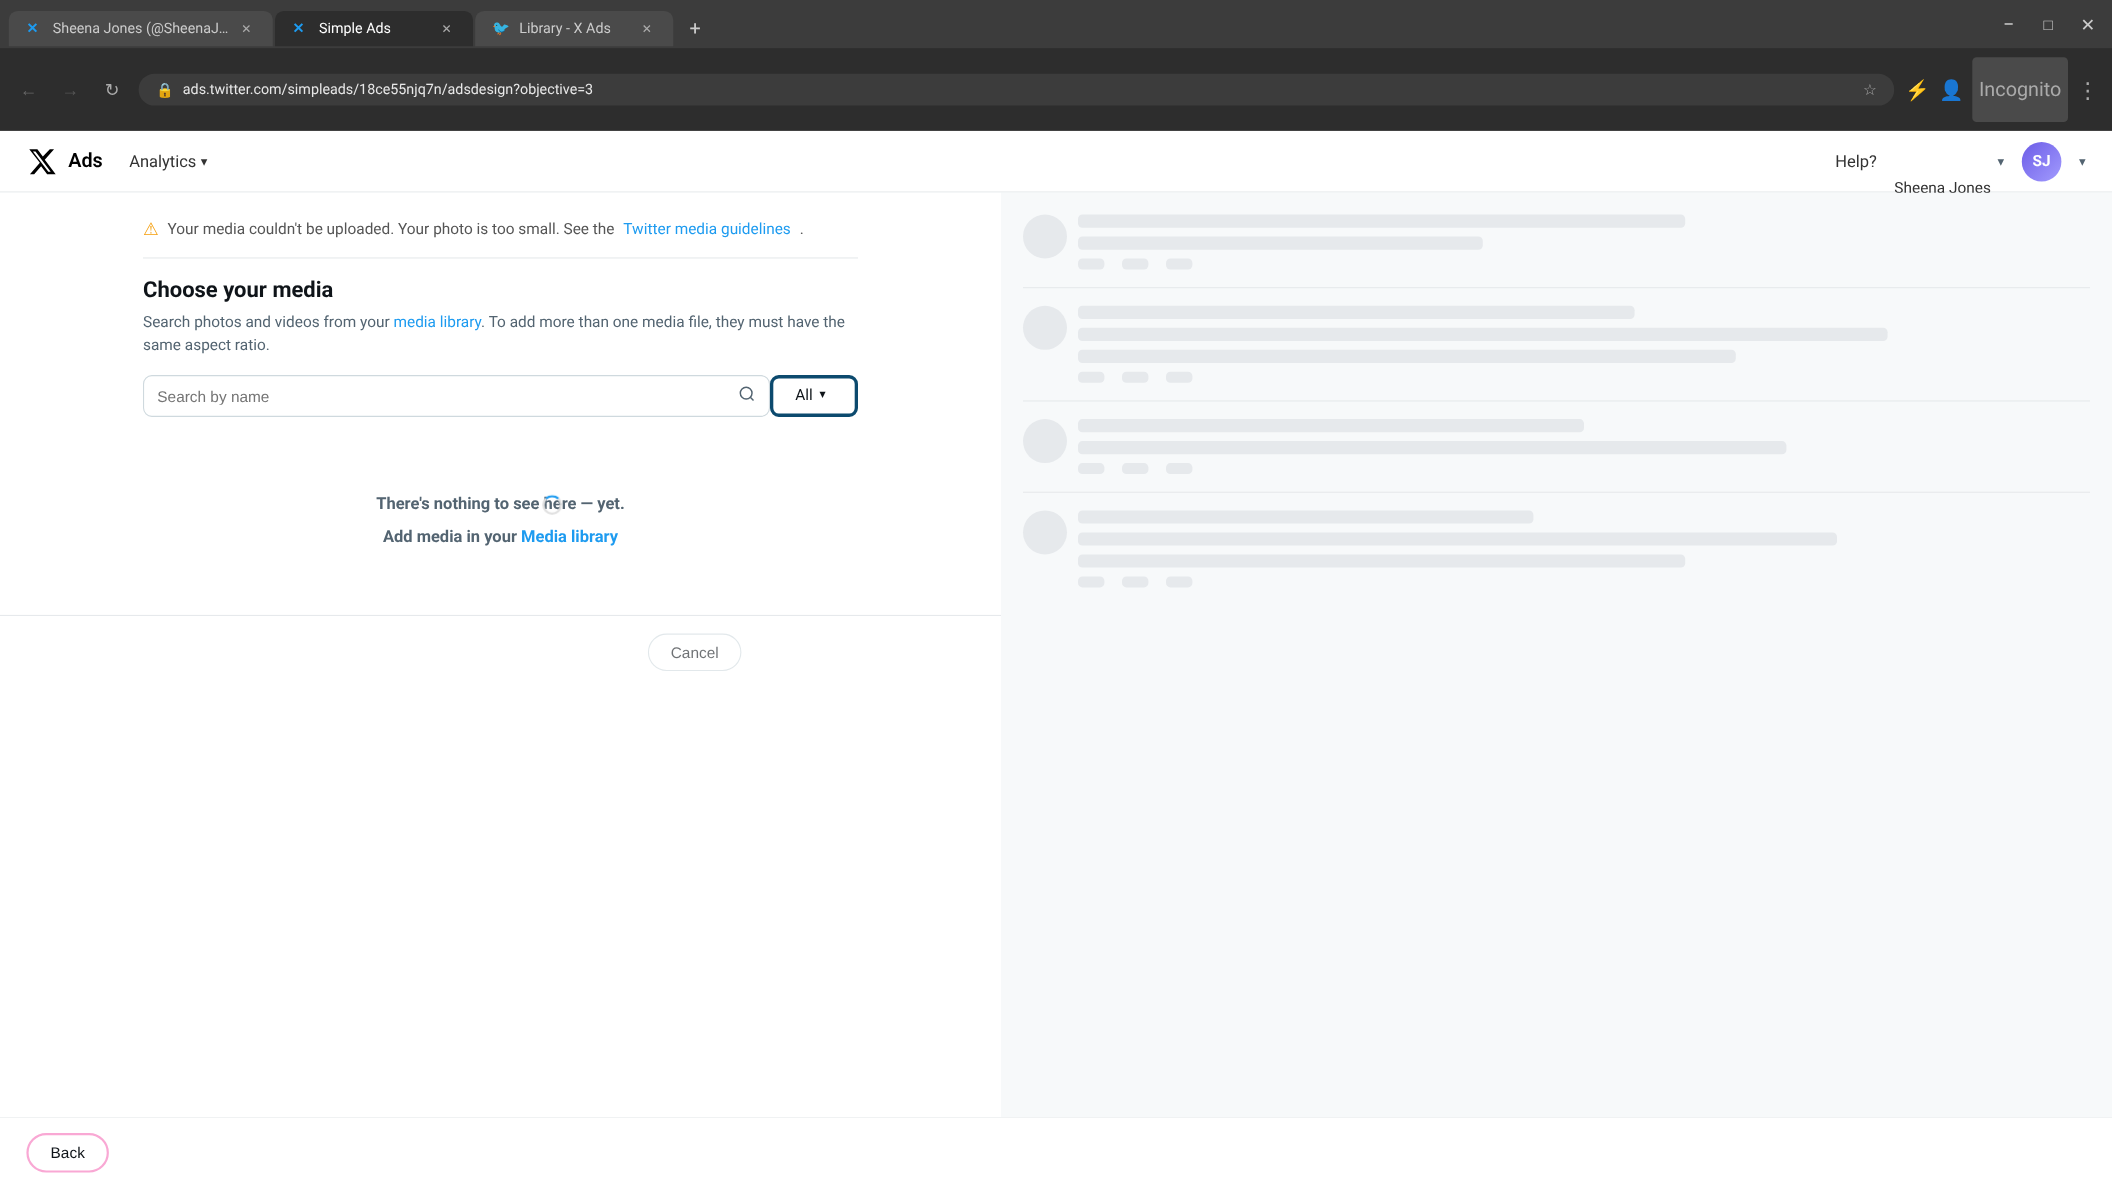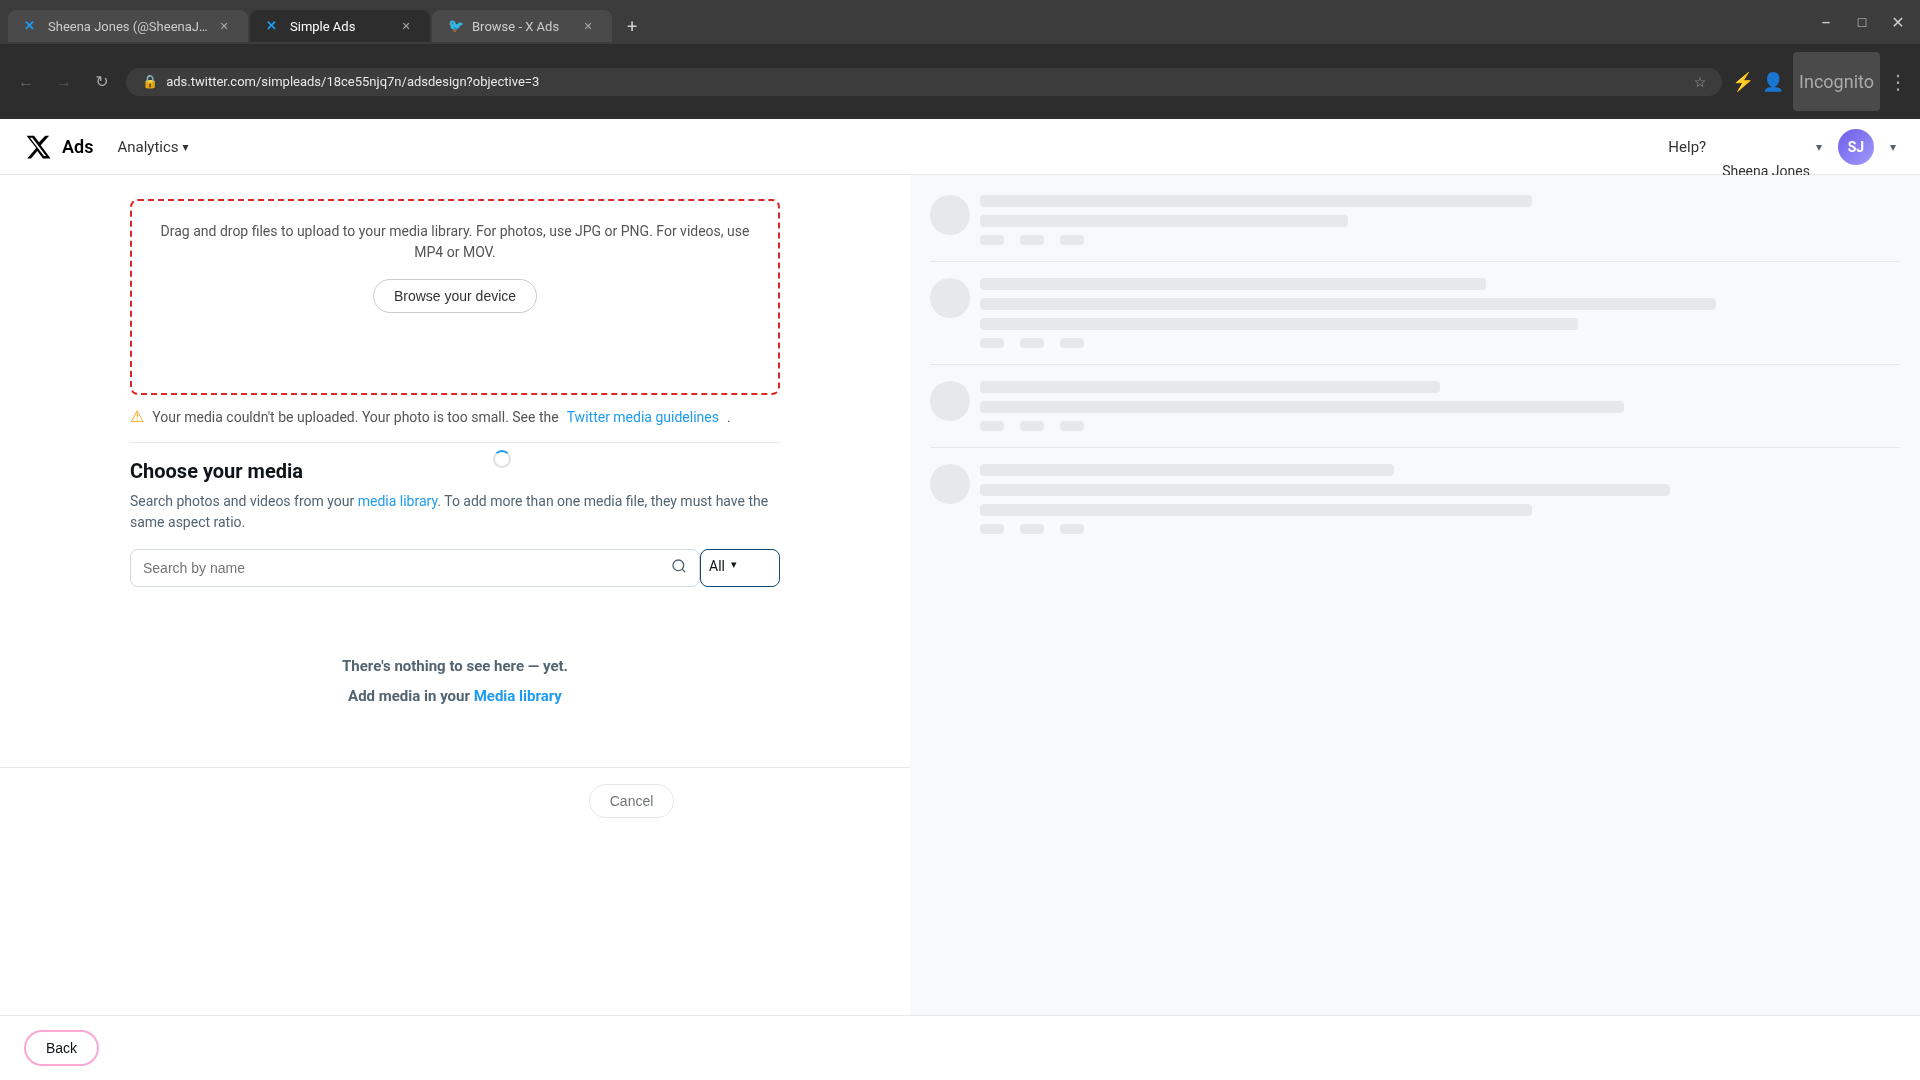--- a/index.html
+++ b/index.html
@@ -355,23 +355,23 @@
 
     .search-icon-svg {
       color: #536471;
       font-size: 16px;
     }
 
     .filter-dropdown {
       display: flex;
       align-items: flex-start;
       gap: 6px;
-      border: 1px solid #0c4a6e;
+      border: 3px solid #0c4a6e;
       border-radius: 8px;
-      padding: 8px 8px;
+      padding: 8px 20px;
       font-size: 14px;
       color: #0f1419;
       cursor: pointer;
       background: #fff;
       min-width: 80px;
     }
 
     .empty-state {
       text-align: center;
       padding: 40px 0;
@@ -463,21 +463,21 @@
     </div>
 
     <div class="tab active">
       <span class="tab-favicon" style="font-weight:800;font-size:13px;color:#1d9bf0;">✕</span>
       <span class="tab-title">Simple Ads</span>
       <span class="tab-close">✕</span>
     </div>
 
     <div class="tab">
       <span class="tab-favicon" style="font-size:13px;">🐦</span>
-      <span class="tab-title">Browse - X Ads</span>
+      <span class="tab-title">Library - X Ads</span>
       <span class="tab-close">✕</span>
     </div>
     <div class="new-tab-btn">+</div>
     <div class="window-controls">
       <div class="nav-btn" style="color:#ccc;font-size:18px;">−</div>
       <div class="nav-btn" style="color:#ccc;font-size:14px;">□</div>
       <div class="nav-btn" style="color:#ccc;">✕</div>
     </div>
   </div>
 
@@ -523,25 +523,20 @@
     </div>
     <span style="font-size:12px;color:#536471;">▾</span>
   </div>
 </div>
 
 <div class="main-layout">
 
   <div class="content-area">
 
     <div style="margin-top: 24px;">
-      <div class="upload-section">
-        <p class="upload-description">Drag and drop files to upload to your media library. For photos, use JPG or PNG. For videos, use MP4 or MOV.</p>
-        <button class="browse-btn">Browse your device</button>
-        <div style="height:60px;"></div>
-      </div>
 
       <div class="error-message">
         <span class="error-icon">⚠</span>
         <span>Your media couldn't be uploaded. Your photo is too small. See the </span>
         <a class="error-link">Twitter media guidelines</a>
         <span>.</span>
       </div>
     </div>
 
     <div class="divider"></div>

